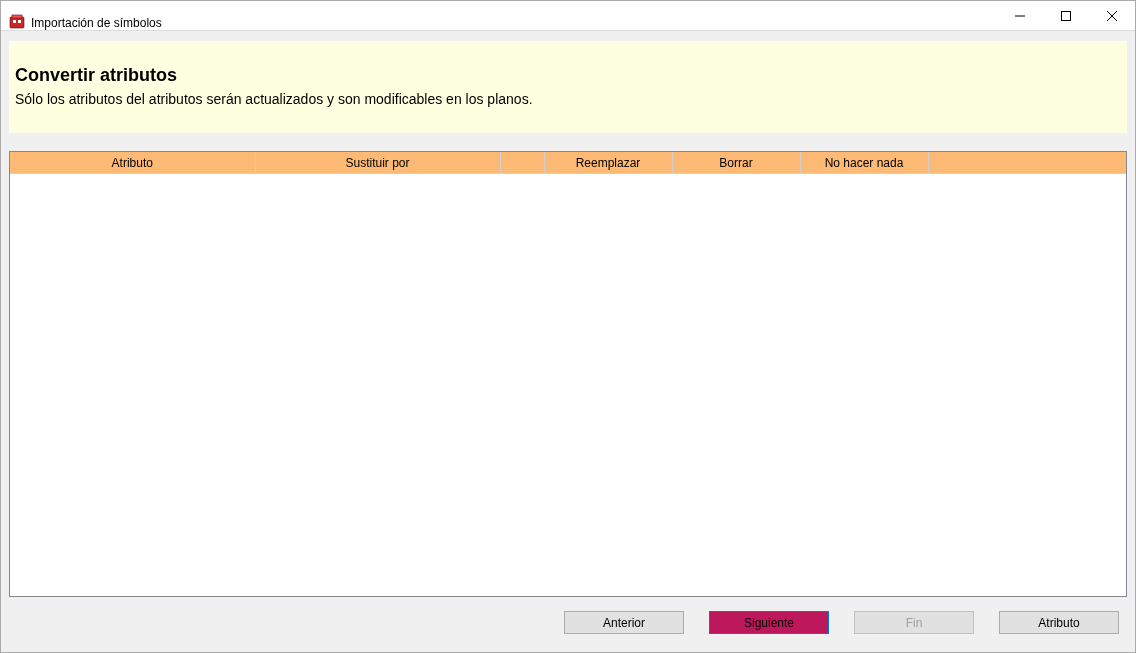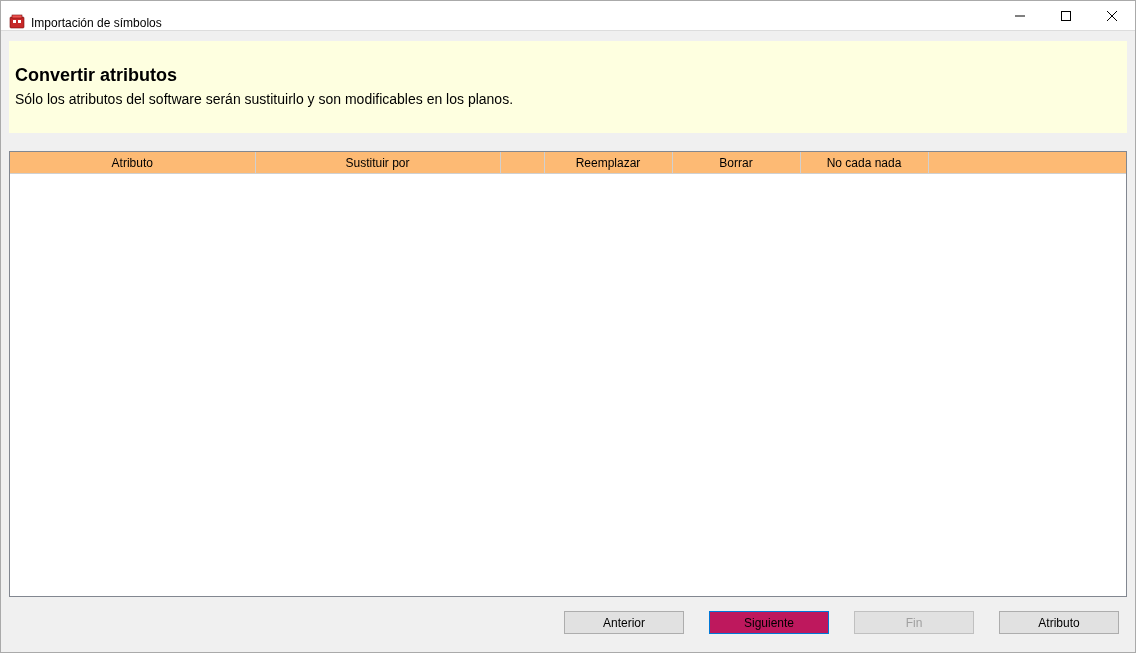--- a/index.html
+++ b/index.html
@@ -169,33 +169,33 @@
             <line x1="0" y1="0" x2="10" y2="10" stroke="#000" stroke-width="1"></line>
             <line x1="10" y1="0" x2="0" y2="10" stroke="#000" stroke-width="1"></line>
           </svg>
       </button>
     </div>
   </div>
 
   <div class="content">
     <div class="info-panel">
       <div class="info-title">Convertir atributos</div>
-      <div class="info-text">Sólo los atributos del software serán sustituirlo y son modificables en los planos.</div>
+      <div class="info-text">Sólo los atributos del atributos serán actualizados y son modificables en los planos.</div>
     </div>
 
     <div class="table-wrap">
       <table>
         <thead>
           <tr>
             <th class="col-attr">Atributo</th>
             <th class="col-sub">Sustituir por</th>
             <th class="col-narrow"></th>
             <th class="col-reemp">Reemplazar</th>
             <th class="col-borr">Borrar</th>
-            <th class="col-nada">No cada nada</th>
+            <th class="col-nada">No hacer nada</th>
             <th class="col-rest"></th>
           </tr>
         </thead>
         <tbody></tbody>
       </table>
     </div>
 
     <div class="button-row">
       <button class="btn">Anterior</button>
       <button class="btn default">Siguiente</button>

